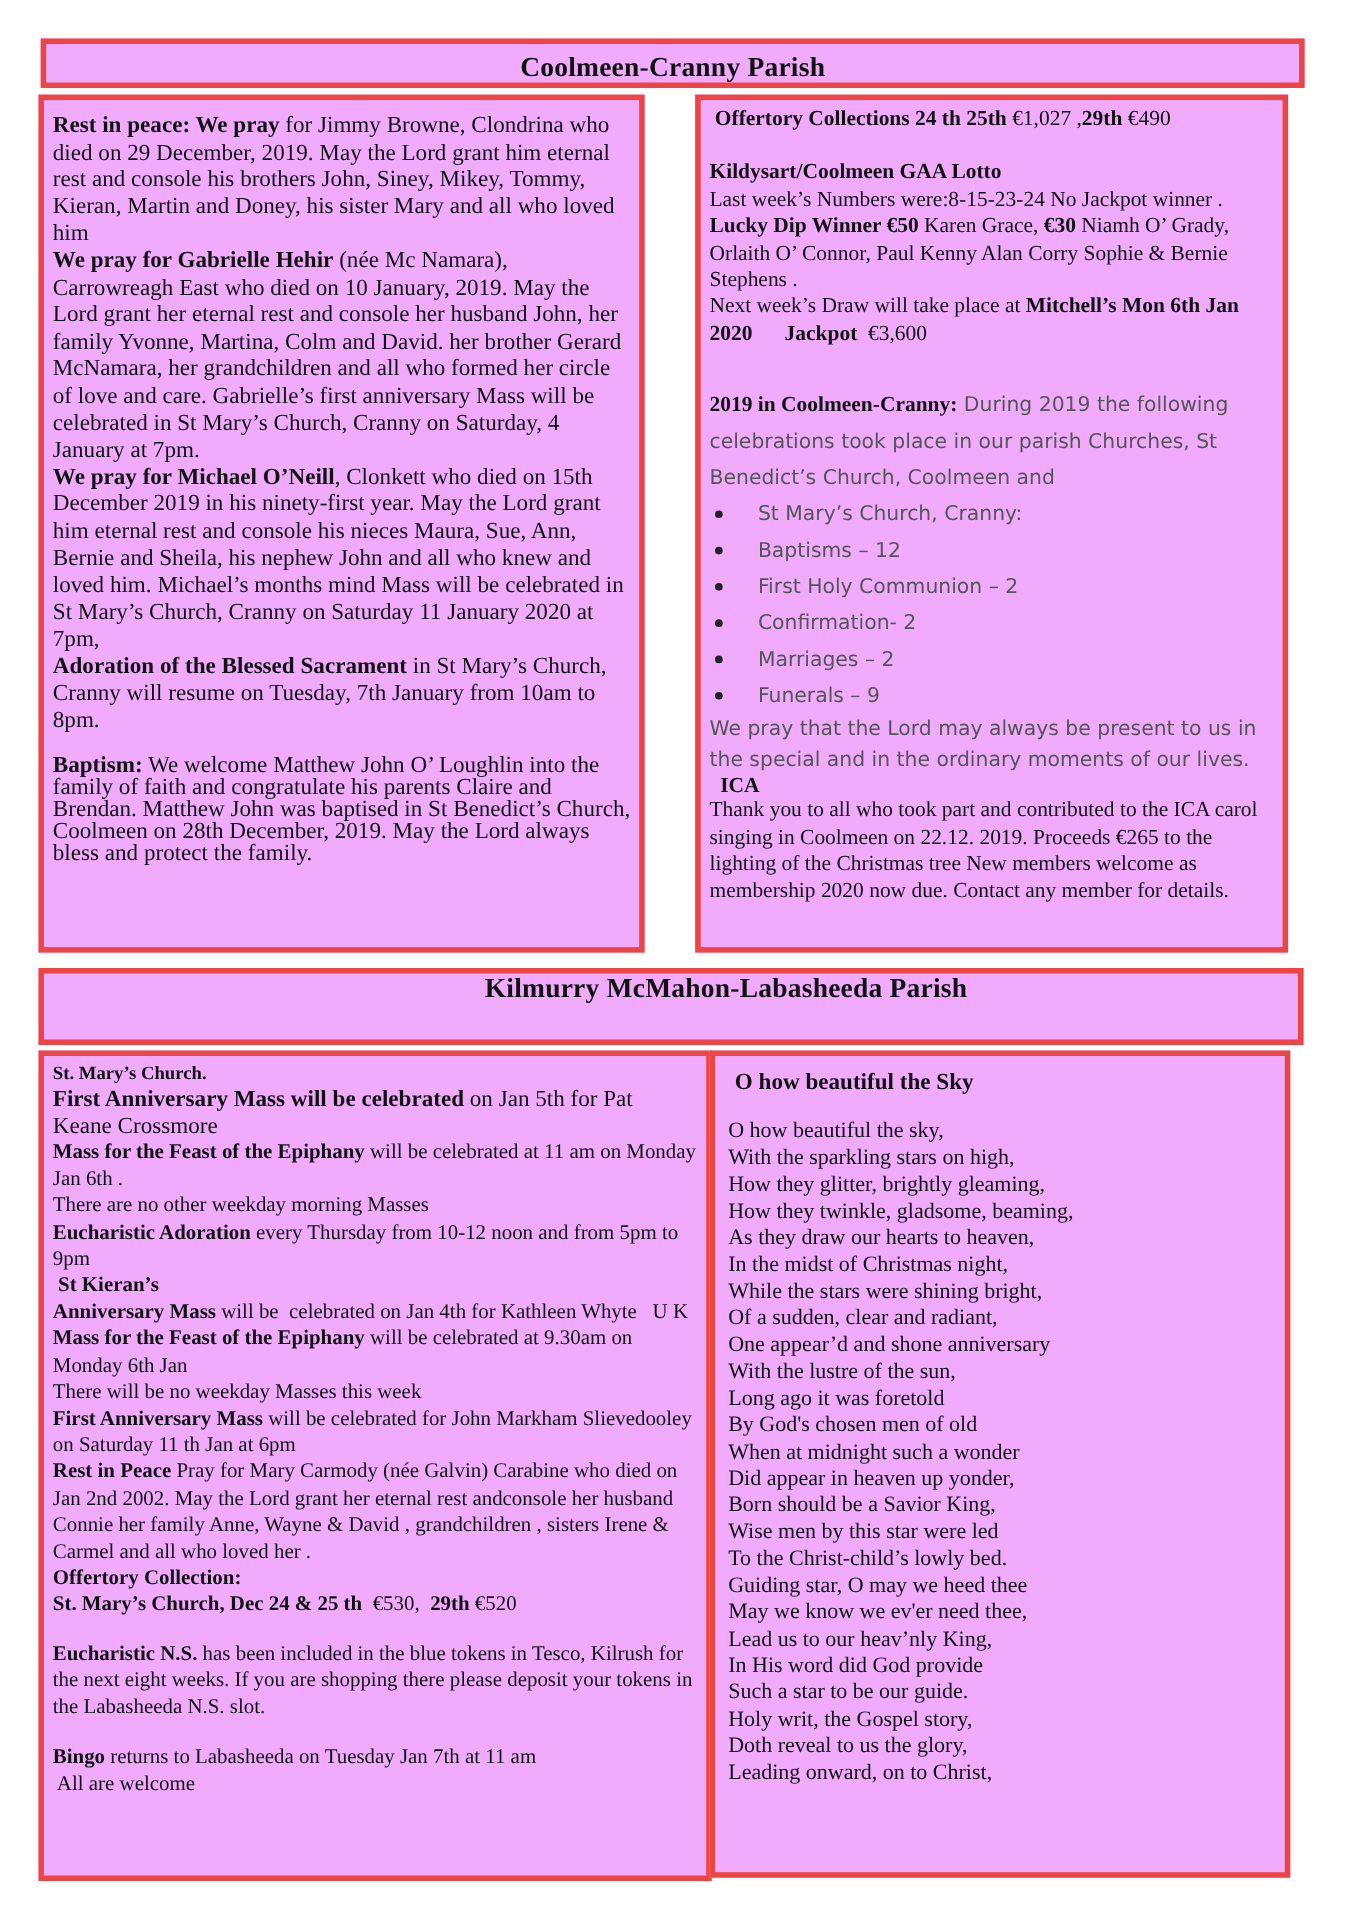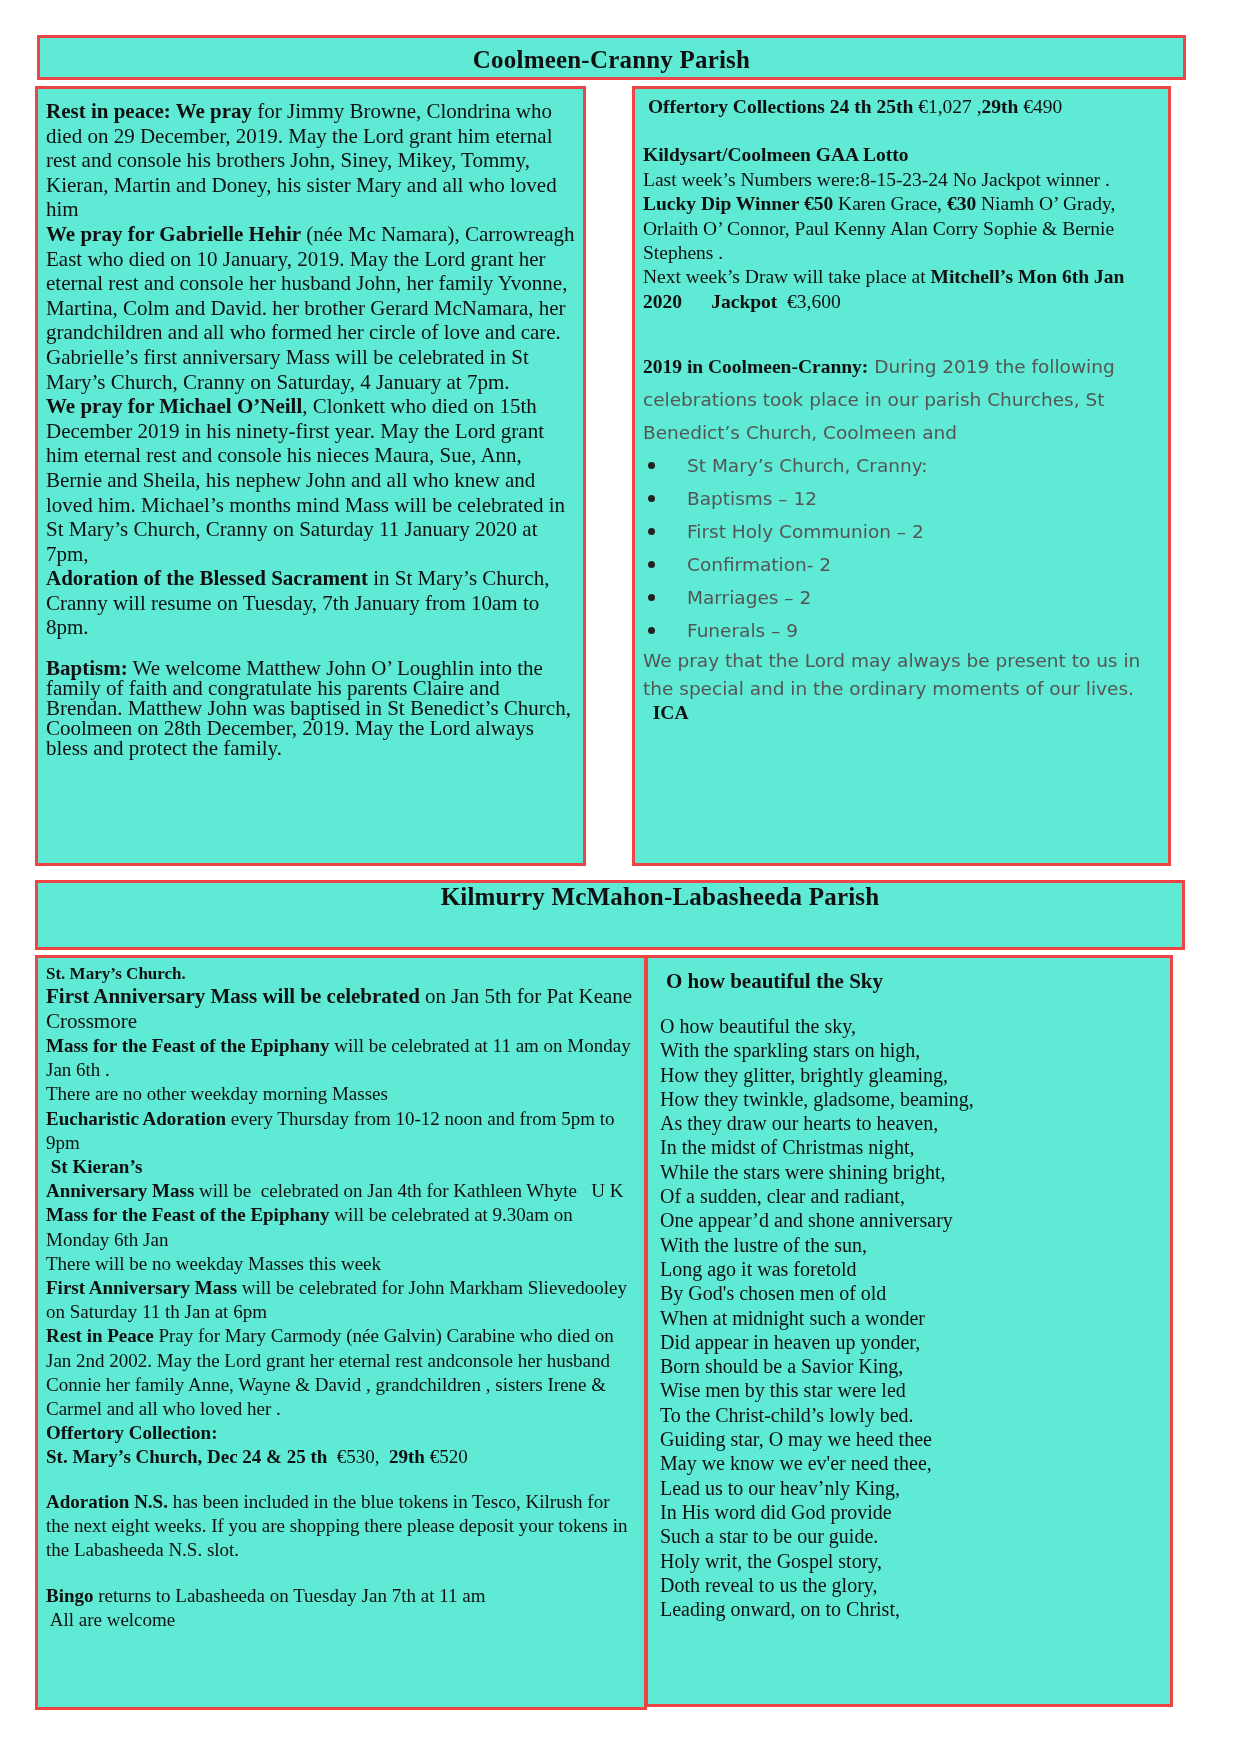--- a/index.html
+++ b/index.html
@@ -1,18 +1,18 @@
 <!DOCTYPE html>
 <html><head>
 <meta charset="utf-8">
 <style>
   html, body { margin: 0; padding: 0; background: #ffffff; }
   body { width: 1235px; height: 1748px; position: relative; overflow: hidden;
          font-family: "Liberation Serif", "DejaVu Serif", serif; color: #111; }
-  .box { position: absolute; border: 3px solid #ef4444; box-sizing: border-box; background: #5eead4; }
+  .box { position: absolute; border: 5px solid #ef4444; box-sizing: border-box; background: #f0abfc; }
   .hdr { display: flex; align-items: flex-start; justify-content: center; }
   .hdr h1 { margin: 0; font-size: 25px; font-weight: bold; letter-spacing: 0.2px; }
   .col { padding: 8px 8px 6px 8px; font-size: 21px; line-height: 24.6px; }
   .col p { margin: 0; }
   b { font-weight: bold; }
   .sans { font-family: "DejaVu Sans", "Liberation Sans", sans-serif; color: #555; font-size: 18.5px; line-height: 33px; }
   .bl { display: flex; align-items: center; }
   .bl .dot { width: 7px; height: 7px; border-radius: 50%; background: #222; margin: 0 32px 0 5px; flex: none; }
   .gap { height: 24px; }
   .small { font-size: 19px; line-height: 24.2px; }
@@ -67,20 +67,21 @@
           <span>Marriages – 2</span>
         </div>
         <div class="bl">
           <span class="dot"></span>
           <span>Funerals – 9</span>
         </div>
       </div>
     <p style="line-height:28px;">We pray that the Lord may always be present to us in the special and in the ordinary moments of our lives.</p>
   </div>
   <p style="line-height:20px;">&nbsp;&nbsp;<b>ICA</b></p>
+  <p>Thank you to all who took part and contributed to the ICA carol singing in Coolmeen on 22.12. 2019. Proceeds €265 to the lighting of the Christmas tree New members welcome as membership 2020 now due. Contact any member for details.</p>
 </div>
 
 <div class="box hdr" style="left:35px; top:880px; width:1150px; height:70px; padding-top:0; padding-left:100px;">
   <h1>Kilmurry McMahon-Labasheeda Parish</h1>
 </div>
 
 <div class="box col small" style="left:35px; top:955px; width:612px; height:755px; padding-top:6px;">
   <p style="font-size:17px; line-height:20px;"><b>St. Mary’s Church.</b></p>
   <p style="font-size:21px; line-height:25px;"><b>First Anniversary Mass  will be celebrated</b><span>  on Jan 5th for Pat Keane Crossmore</span></p>
   <p><b>Mass  for the Feast of the Epiphany</b><span> will be  celebrated at 11 am on Monday Jan 6th .</span></p>
@@ -88,21 +89,21 @@
   <p><b>Eucharistic Adoration</b><span>  every Thursday  from 10-12 noon and from 5pm  to 9pm</span></p>
   <p><b style="white-space:pre;"> St Kieran’s</b></p>
   <p><b>Anniversary Mass</b><span style="white-space:pre-wrap;"> will be  celebrated on Jan 4th for Kathleen Whyte   U K</span></p>
   <p><b>Mass for the Feast of the Epiphany</b><span> will be celebrated at 9.30am  on Monday 6th Jan</span></p>
   <p>There will be no weekday Masses  this week</p>
   <p><b>First Anniversary Mass</b><span> will be celebrated for John Markham Slievedooley on  Saturday 11 th Jan  at 6pm</span></p>
   <p><b>Rest in Peace</b><span>  Pray for  Mary Carmody (née Galvin)  Carabine who died on Jan 2nd  2002. May the Lord  grant her eternal rest andconsole her husband Connie her family Anne, Wayne &amp; David , grandchildren , sisters  Irene &amp; Carmel  and all who loved her .</span></p>
   <p><b>Offertory Collection:</b></p>
   <p><b>St. Mary’s Church, Dec 24 &amp; 25 th</b><span style="white-space:pre;">  €530,  </span><b>29th</b><span> €520</span></p>
   <div class="gap" style="height:20px;"></div>
-  <p><b>Adoration N.S.</b><span> has been included in the blue tokens in Tesco, Kilrush for the next eight weeks. If you are shopping there please deposit your tokens in the Labasheeda N.S. slot.</span></p>
+  <p><b>Eucharistic N.S.</b><span> has been included in the blue tokens in Tesco, Kilrush for the next eight weeks. If you are shopping there please deposit your tokens in the Labasheeda N.S. slot.</span></p>
   <div class="gap" style="height:22px;"></div>
   <p><b>Bingo</b><span> returns to Labasheeda  on Tuesday Jan 7th at 11 am</span></p>
   <p style="white-space:pre;"> All are welcome</p>
 </div>
 
 <div class="box col poem" style="left:645px; top:955px; width:528px; height:752px; padding:10px 10px 6px 12px;">
   <p style="font-size:21px; line-height:26px; margin-left:6px;"><b>O how beautiful the Sky</b></p>
   <div class="gap" style="height:20px;"></div>
   <div id="poem-lines">
       <div>O how beautiful the sky,</div>

